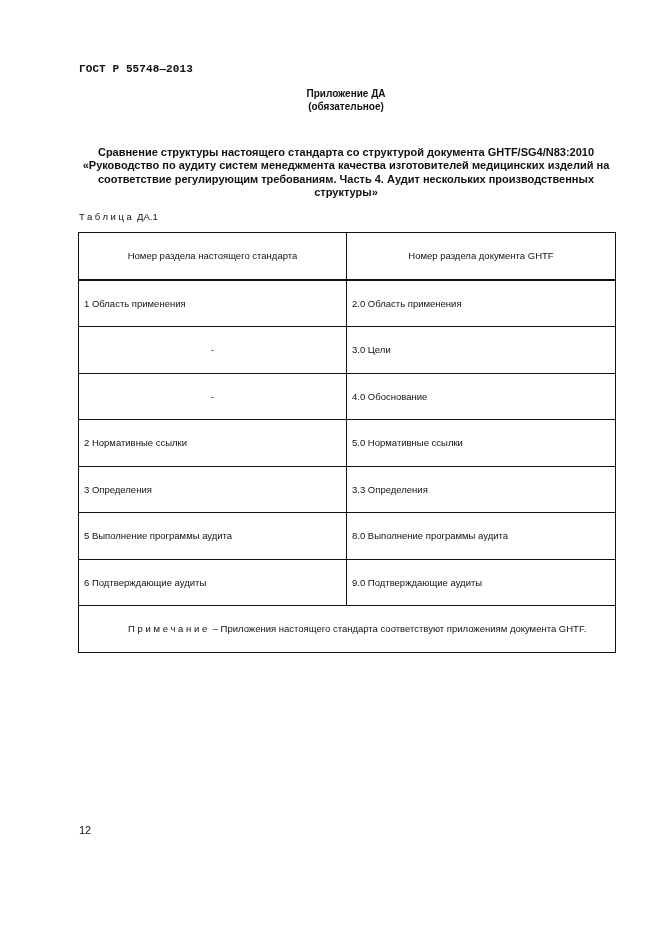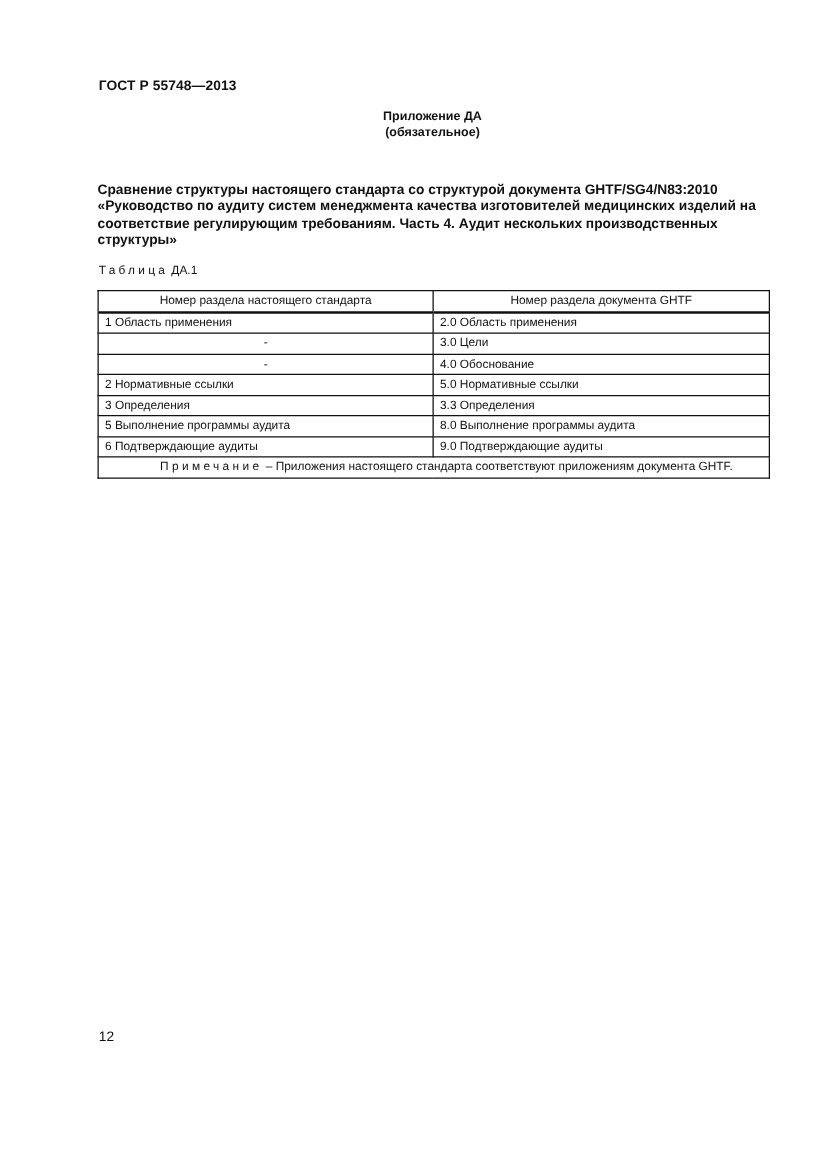--- a/index.html
+++ b/index.html
@@ -3,41 +3,41 @@
   <meta charset="utf-8">
   <style>
     html, body { margin: 0; padding: 0; }
     body {
       width: 661px; height: 935px; background: #ffffff; position: relative;
       font-family: "Liberation Sans", sans-serif; color: #111;
       overflow: hidden;
     }
     .doc-id {
       position: absolute; left: 79px; top: 63px;
-      font-size: 11px; font-weight: bold; letter-spacing: 0.1px;
+      font-size: 11px; font-weight: bold; letter-spacing: 0.1px; font-family: Liberation Mono, monospace;
     }
     .appendix {
       position: absolute; left: 0; width: 692px; top: 88px;
       text-align: center; font-size: 10px; font-weight: bold; line-height: 12.5px;
     }
     .heading {
       position: absolute; left: 78px; width: 536px; top: 146px;
-      font-size: 11px; font-weight: bold; line-height: 13.3px;
+      text-align: center; font-size: 11px; font-weight: bold; line-height: 13.3px;
     }
     .heading div { white-space: nowrap; }
     .table-label {
       position: absolute; left: 79px; top: 211px; font-size: 9.5px; text-align: center;
     }
     .table-label .spaced { letter-spacing: 2.6px; }
     table.t {
       position: absolute; left: 78px; top: 232px; width: 537px;
       border-collapse: collapse; font-size: 9.5px; table-layout: fixed;
     }
     table.t td, table.t th {
-      border: 1.3px solid #111; padding: 0 5px; font-weight: normal;
+      border: 1.3px solid #111; padding: 15px 5px; font-weight: normal;
       height: 15.5px; line-height: 11.5px; vertical-align: middle;
       text-align: left;
     }
     table.t th { text-align: center; border-bottom-width: 2px; }
     table.t td.center { text-align: center; }
     table.t td.two-line { height: 26px; text-align: justify; text-align-last: left; }
     .note-lead { letter-spacing: 2.7px; margin-left: 44px; }
     table.t { border: 1.6px solid #111; }
     .page-num {
       position: absolute; left: 79px; top: 824px; font-size: 11px;

